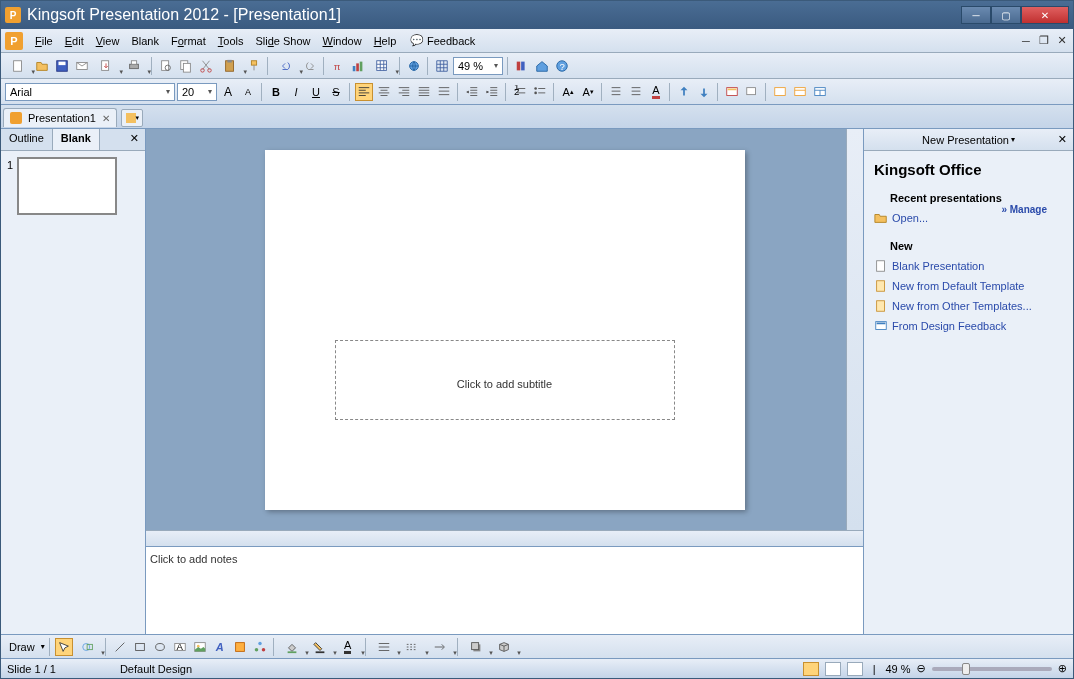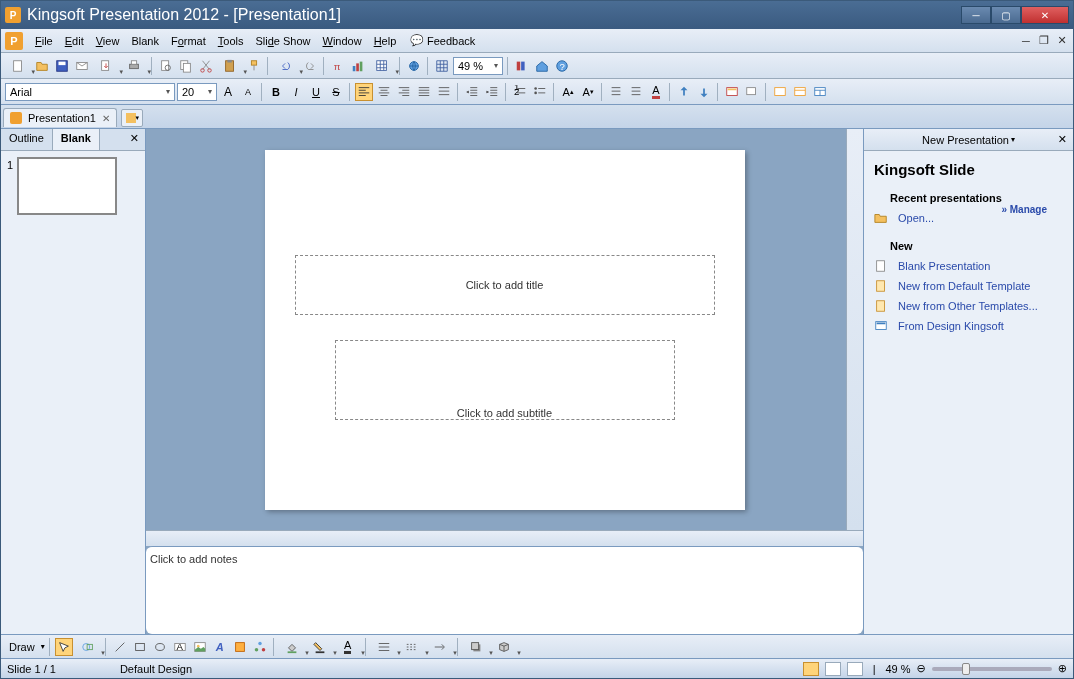--- a/index.html
+++ b/index.html
@@ -51,35 +51,35 @@
 .ptab-close{margin-left:auto;padding:3px 6px;cursor:pointer;}
 .thumbs { flex:1; padding:6px; overflow:auto;}
 .thumb-row{display:flex;gap:4px;}
 .thumb-num{font-size:11px;padding-top:2px;}
 .thumb { width:100px;height:58px;background:#fff;border:2px solid #888;}
 
 .center { flex:1; display:flex; flex-direction:column; background:#8aa5c2; min-width:0;}
 .slide-area { flex:1; display:flex; align-items:center; justify-content:center; overflow:auto; position:relative;}
 .slide-area::after{content:"";position:absolute;right:0;top:0;bottom:0;width:16px;background:linear-gradient(#e8eef7,#d4e0ee);border-left:1px solid #9ab;}
 .slide { width:480px; height:360px; background:#fff; box-shadow:2px 2px 5px rgba(0,0,0,.3); position:relative;}
-.placeholder { position:absolute; border:1px dashed #888; display:flex;align-items:flex-end;justify-content:center; padding-top:8px;}
+.placeholder { position:absolute; border:1px dashed #888; display:flex;align-items:center;justify-content:center; padding-top:8px;}
 .ph-title { left:30px; top:105px; width:420px; height:60px; font-size:26px; color:#333; align-items:center;padding-top:0;}
 .ph-sub { left:70px; top:190px; width:340px; height:80px; font-size:17px; color:#333;}
 
 .hsb-row{height:16px;background:linear-gradient(#e8eef7,#d4e0ee);border-top:1px solid #9ab;}
 
-.notes { height:88px; background:#fff; border-top:1px solid #7a9abf; padding:4px; font-size:13px; color:#333;border-radius:6px;}
+.notes { height:88px; background:#fff; border-top:1px solid #7a9abf; padding:4px; font-size:13px; color:#333;}
 
 .right-pane { width:210px; background:#eaf0f8; border-left:1px solid #7a9abf; display:flex;flex-direction:column;}
 .rp-header { height:22px; background:linear-gradient(#e8eef7,#d4e0ee); border-bottom:1px solid #9ab;display:flex;align-items:center;justify-content:center;position:relative;}
 .rp-header .x{position:absolute;right:6px;cursor:pointer;}
 .rp-title { padding:10px 10px 6px 10px; font-size:15px; font-weight:bold;}
 .rp-section { padding:4px 10px;}
 .rp-sec-head { font-weight:bold; padding:4px 16px;}
-.rp-link { color:#2a4aaa; padding:3px 0 3px 20px; cursor:pointer; display:flex;align-items:center;gap:10px;text-align:center;}
+.rp-link { color:#2a4aaa; padding:3px 0 3px 20px; cursor:pointer; display:flex;align-items:center;gap:4px;text-align:center;}
 .rp-link .ico{width:14px;height:14px;display:inline-flex;margin-left:-20px;}
 .rp-manage{float:right;color:#2a4aaa;font-size:10px;cursor:pointer;}
 
 .draw-toolbar { height:24px; background:linear-gradient(#e8eef7,#d4e0ee); border-top:1px solid #7a9abf; display:flex;align-items:center;padding:0 4px;gap:2px;}
 .draw-label{padding:0 4px;}
 
 .statusbar { height:20px; background:linear-gradient(#e8eef7,#c4d4e8); border-top:1px solid #7a9abf; display:flex;align-items:center;padding:0 6px;gap:12px;}
 .sb-right{margin-left:auto;display:flex;align-items:center;gap:6px;}
 .view-btn{width:16px;height:14px;border:1px solid #9ab;background:#fff;cursor:pointer;}
 .view-btn.active{background:#ffd47a;border-color:#c89030;}
@@ -419,41 +419,38 @@
         <div class="thumb-row">
           <div class="thumb-num">1</div>
           <div class="thumb"></div>
         </div>
       </div>
     </div>
 
     <div class="center">
       <div class="slide-area">
         <div class="slide">
-          <div class="placeholder ph-title">
-            <span>Click to add title</span>
-          </div>
           <div class="placeholder ph-sub">
             <span>Click to add subtitle</span>
           </div>
         </div>
       </div>
       <div class="hsb-row"></div>
       <div class="notes">
         <span>Click to add notes</span>
       </div>
     </div>
 
     <div class="right-pane">
       <div class="rp-header">
         <span>New Presentation</span>
           <span style="font-size:8px;margin-left:2px;">▾</span>
         <span class="x">✕</span>
       </div>
-      <div class="rp-title">Kingsoft Slide</div>
+      <div class="rp-title">Kingsoft Office</div>
       <div class="rp-section">
         <div class="rp-sec-head">
           <span>Recent presentations</span>
           <span class="rp-manage">» Manage</span>
         </div>
         <div class="rp-link">
           <span class="ico">
               <svg viewBox="0 0 16 16">
                 <path d="M1 4h5l1 2h7v7H1z" fill="#f4c060" stroke="#b08020"></path>
               </svg>
@@ -487,21 +484,21 @@
             </span>
           <span>New from Other Templates...</span>
         </div>
         <div class="rp-link">
           <span class="ico">
               <svg viewBox="0 0 16 16">
                 <rect x="2" y="3" width="12" height="9" fill="#fff" stroke="#4080c0"></rect>
                 <rect x="3" y="4" width="10" height="2" fill="#4080c0"></rect>
               </svg>
             </span>
-          <span>From Design Kingsoft</span>
+          <span>From Design Feedback</span>
         </div>
       </div>
     </div>
   </div>
 
   <div class="draw-toolbar">
     <div class="draw-label">Draw</div>
       <span style="font-size:8px;">▾</span>
     <div class="sep"></div>
     <div class="tb-btn" style="background:#ffd47a;border:1px solid #c89030;">

